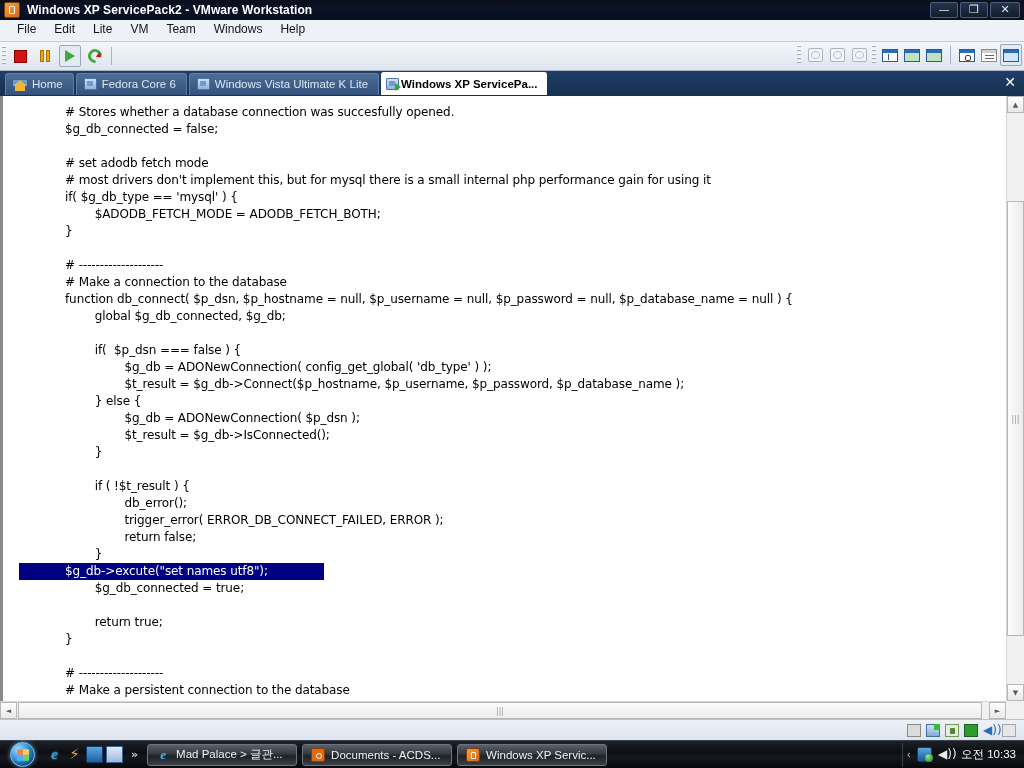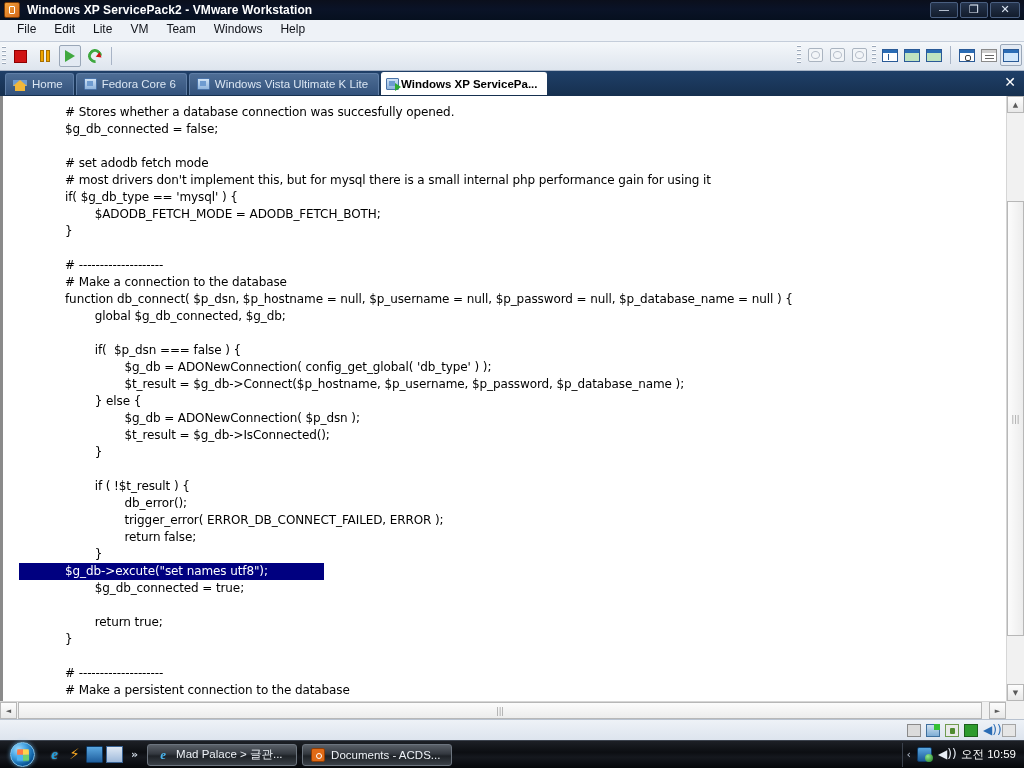--- a/index.html
+++ b/index.html
@@ -725,23 +725,27 @@
 
     <div class="task-items">
       <div class="task-btn">
         <span class="tb-ico ie">e</span>
         <span>Mad Palace &gt; 글관...</span>
       </div>
       <div class="task-btn">
         <span class="tb-ico acdsee"></span>
         <span>Documents - ACDS...</span>
       </div>
+      <div class="task-btn">
+        <span class="tb-ico vmware"></span>
+        <span>Windows XP Servic...</span>
+      </div>
     </div>
 
     <div class="tray">
       <span class="tray-chev">‹</span>
       <span class="tray-ico net"></span>
       <span class="tray-ico vol">◀))</span>
-      <span class="clock">오전 10:59</span>
+      <span class="clock">오전 10:33</span>
     </div>
   </div>
 
 </div>
 
 </body></html>

